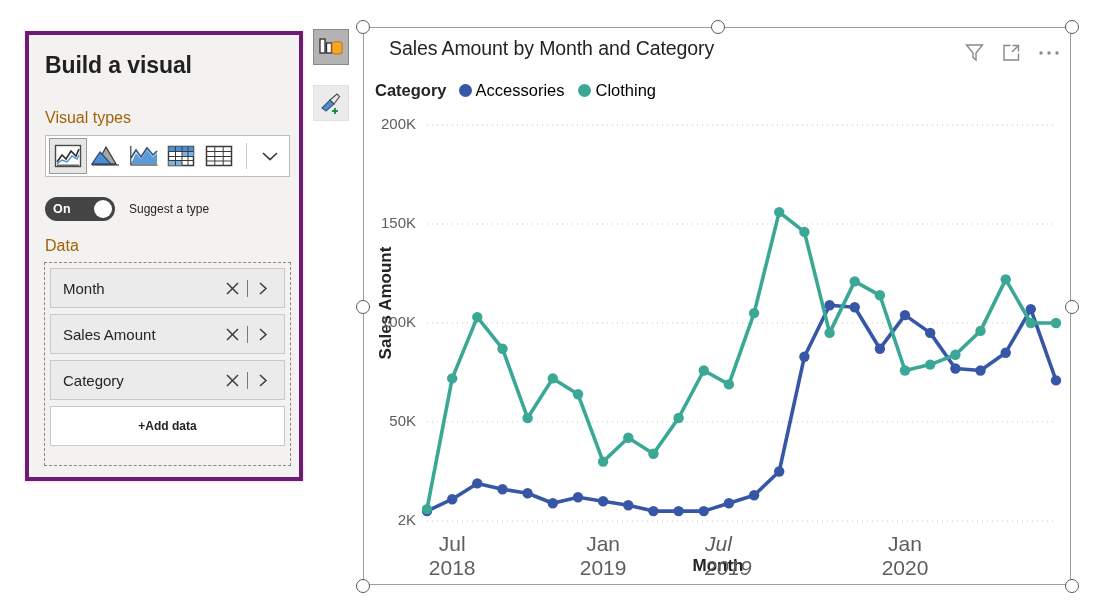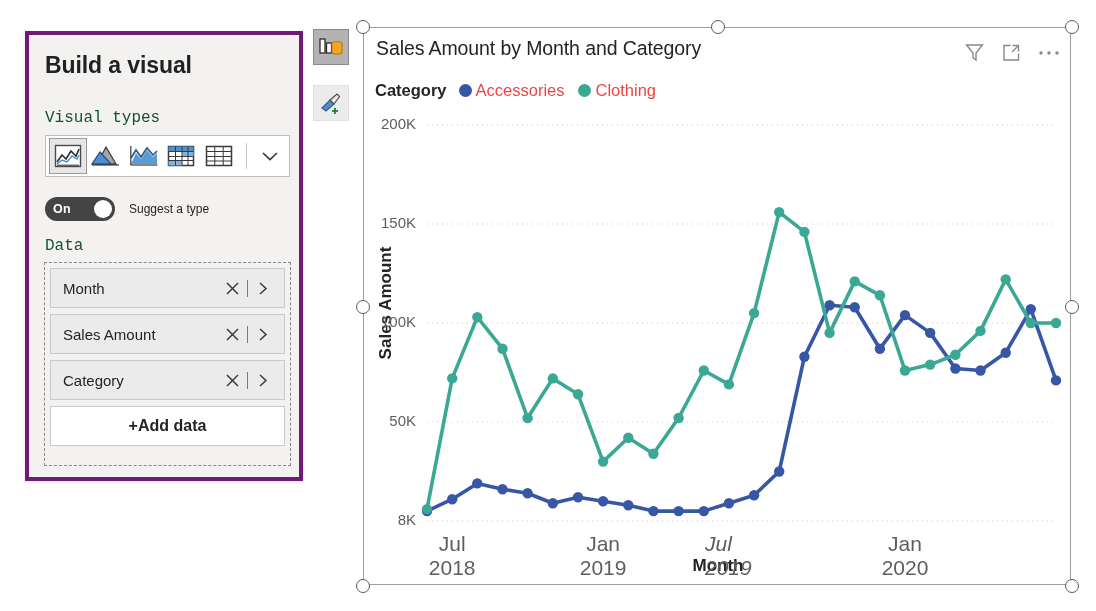--- a/index.html
+++ b/index.html
@@ -20,21 +20,21 @@
     border: 4px solid #701a75;
     box-shadow: 0 1px 3px rgba(0,0,0,.12);
   }
   .pane-title {
     position: absolute; left: 16px; top: 17px;
     font-size: 23px; font-weight: bold; color: #212121;
     letter-spacing: -0.1px;
   }
   .section-label {
     position: absolute; left: 16px;
-    font-size: 16px; color: #14532d; font-family: Liberation Mono, monospace;
+    font-size: 16px; color: #a16207;
   }
   .lbl-visual-types { top: 74px; }
   .lbl-data { top: 202px; }
 
   
   .vt-strip {
     position: absolute; left: 16px; top: 100px;
     width: 245px; height: 42px;
     background: #ffffff; border: 1px solid #bfbfbf;
     display: flex; align-items: center; padding: 0 3px;
@@ -71,21 +71,21 @@
     cursor:pointer;
   }
   .field-pill .fname{ flex:1; font-size:15px; color:#252423; }
   .pill-x, .pill-chev {
     width:22px;height:22px;display:flex;align-items:center;justify-content:center;cursor:pointer;
   }
   .pill-div{ width:1px;height:17px;background:#7a7a7a;margin:0 4px; }
   .add-data-btn {
     height:40px;background:#ffffff;border:1px solid #c9c9c9;
     display:flex;align-items:center;justify-content:center;cursor:pointer;
-    font-size:16px;font-weight:bold;color:#252423;
+    font-size:12px;font-weight:bold;color:#252423;
   }
 
   
   .rail-btn {
     position:absolute; width:36px;height:36px;
     display:flex;align-items:center;justify-content:center;cursor:pointer;
   }
   .rail-build { left:313px; top:29px; background:#b3b3b3; border:1px solid #8a8a8a; }
   .rail-format{ left:313px; top:85px; background:#ebebeb; border:1px solid #e1e1e1;}
 
@@ -93,31 +93,31 @@
   .visual {
     position:absolute; left:363px; top:27px;
     width:708px; height:558px;
     background:#fff; border:1px solid #9e9e9e;
   }
   .handle {
     position:absolute; width:14px;height:14px;border-radius:50%;
     background:#fff;border:1.6px solid #595959; cursor:pointer; z-index:5;
   }
   .visual-title {
-    position:absolute; left:12px; top:9px;
+    position:absolute; left:25px; top:9px;
     font-size:19.5px; color:#252423; letter-spacing:-0.1px;
   }
   .visual-actions { position:absolute; right:10px; top:14px; display:flex; align-items:center; gap:16px; }
   .act-icon { cursor:pointer; display:flex; align-items:center; justify-content:center; }
 
   .legend { position:absolute; left:11px; top:53px; display:flex; align-items:center; }
   .legend-title { font-size:16.5px; font-weight:bold; color:#252423; margin-right:12px; }
   .legend-item { display:flex; align-items:center; margin-right:14px; cursor:pointer; }
   .legend-dot { width:13px;height:13px;border-radius:50%;margin-right:4px; }
-  .legend-text { font-size:16.5px; color:#ef4444; }
+  .legend-text { font-size:16.5px; color:#000000; }
 
   .plot-wrap { position:absolute; left:0; top:0; width:708px; height:558px; }
   .axis-title-y {
     position:absolute; left:-63px; top:265px;
     width:170px; text-align:center;
     transform: rotate(-90deg);
     font-size:17px; font-weight:bold; color:#252423;
   }
   .axis-title-x {
     position:absolute; left:0; top:528px; width:708px; text-align:center;
@@ -374,21 +374,21 @@
           <circle cx="566.2" cy="336.6" r="5.2" fill="#3aa894"></circle>
           <circle cx="591.4" cy="326.7" r="5.2" fill="#3aa894"></circle>
           <circle cx="616.5" cy="302.9" r="5.2" fill="#3aa894"></circle>
           <circle cx="641.7" cy="251.4" r="5.2" fill="#3aa894"></circle>
           <circle cx="666.8" cy="295.0" r="5.2" fill="#3aa894"></circle>
           <circle cx="692.0" cy="295.0" r="5.2" fill="#3aa894"></circle>
         </svg>
       <div class="axis-title-y">Sales Amount</div>
       <div class="axis-title-x">Month</div>
       <div id="ytick-layer">
-          <div class="ytick" style="top: 483px; width: 52px; left: 0px;">8K</div>
+          <div class="ytick" style="top: 483px; width: 52px; left: 0px;">2K</div>
           <div class="ytick" style="top: 384px; width: 52px; left: 0px;">50K</div>
           <div class="ytick" style="top: 285px; width: 52px; left: 0px;">100K</div>
           <div class="ytick" style="top: 186px; width: 52px; left: 0px;">150K</div>
           <div class="ytick" style="top: 87px; width: 52px; left: 0px;">200K</div>
         </div>
       <div id="xtick-layer">
           <div class="xtick" style="left: 50.16px; top: 504px; width: 76px; text-align: center;">Jul 2018</div>
           <div class="xtick" style="left: 201.12px; top: 504px; width: 76px; text-align: center;">Jan 2019</div>
           <div class="xtick" style="left: 341px; top: 504px; width: 76px; text-align: left; font-style: italic;">Jul 2019</div>
           <div class="xtick" style="left: 503.04px; top: 504px; width: 76px; text-align: center;">Jan 2020</div>

